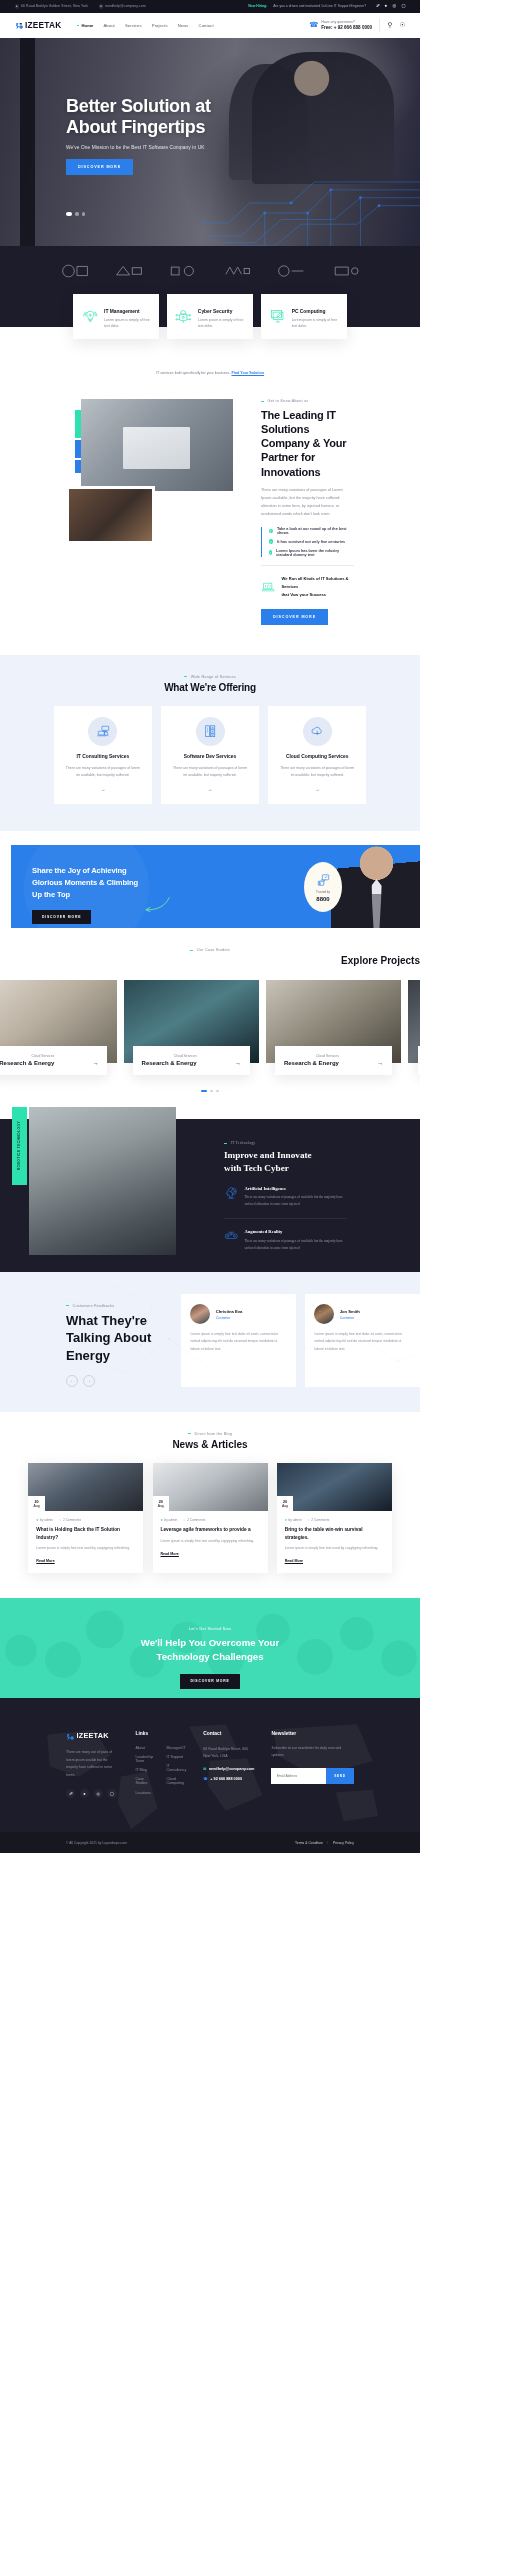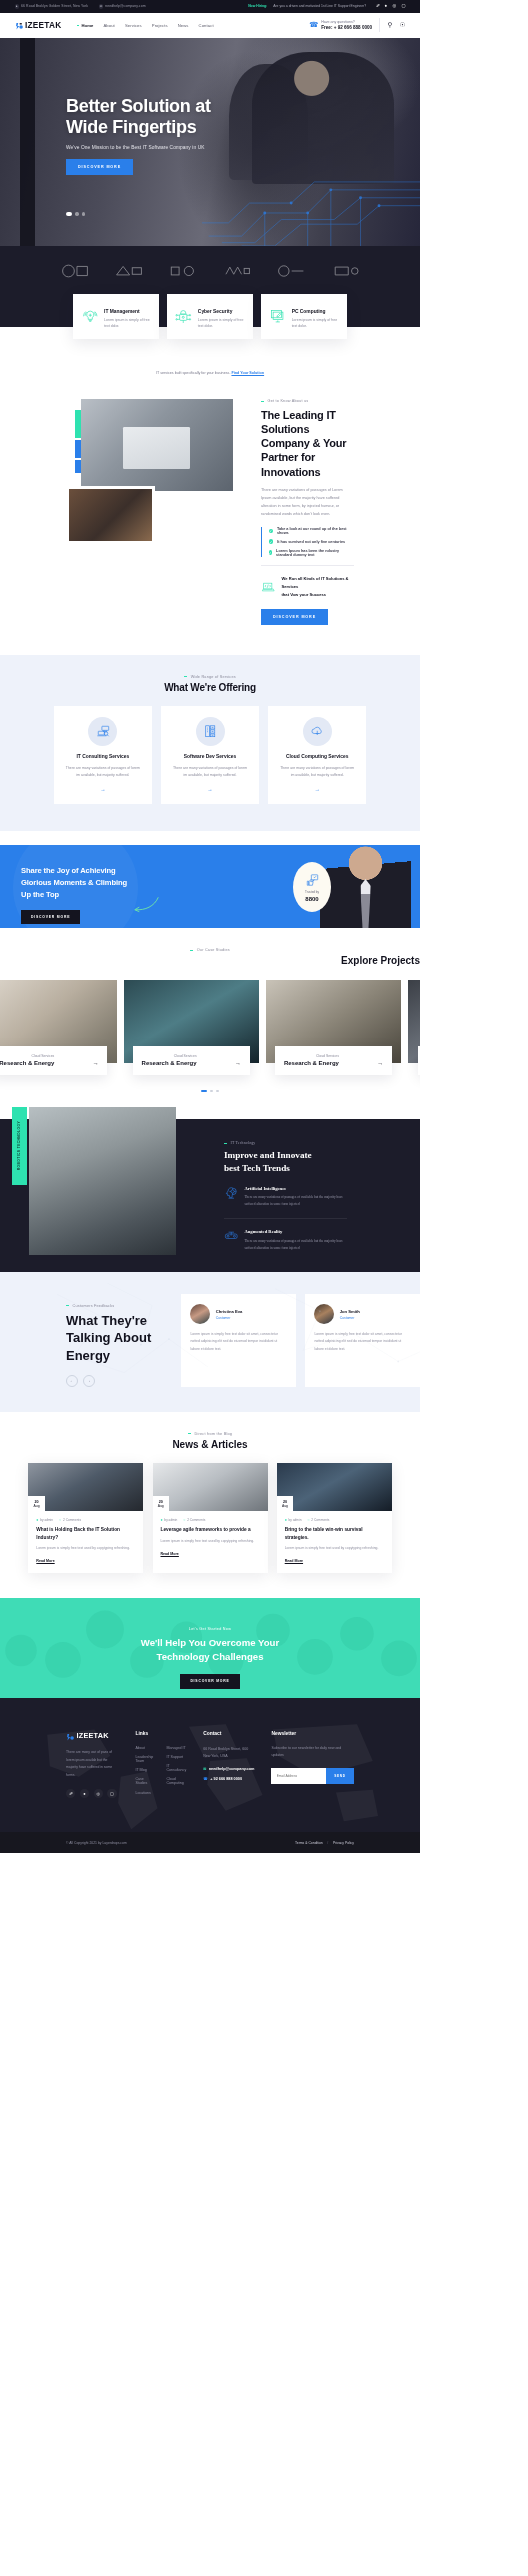--- a/index.html
+++ b/index.html
@@ -172,21 +172,21 @@
   .off-card { background: #fff; width: 98px; padding: 10.6px 10.6px 12px; text-align: center; }
   .off-ic {
     width: 29px; height: 29px; border-radius: 50%; background: #e3e9f5; margin: 0 auto;
     display: flex; align-items: center; justify-content: center; color: #2a7fea;
   }
   .off-t { font-size: 4.9px; font-weight: bold; color: #11111d; margin-top: 7.3px; line-height: 1.5; }
   .off-d { font-size: 3.5px; color: #8a8a9a; line-height: 2.05; margin-top: 4.6px; }
   .off-arrow { margin-top: 6.6px; font-size: 5.3px; color: #2a7fea; }
 
   
-  .bluecta-wrap { background: #fff; padding: 14.5px 0 0; }
+  .bluecta-wrap { background: #fff; padding: 14.5px 0 0; margin-left: 11px; }
   .bluecta {
     position: relative; margin: 0 auto; width: 423px; height: 83px; background: #2a7fea;
     overflow: hidden;
   }
   .bluecta .bc-circle {
     position: absolute; left: 13.2px; top: -20px; width: 125px; height: 125px;
     border-radius: 50%; background: rgba(255,255,255,.045);
   }
   .bc-inner { position: relative; z-index: 3; padding: 20px 0 0 21px; }
   .bc-h { font-size: 7.6px; font-weight: bold; color: #fff; line-height: 1.55; letter-spacing: -0.1px; }
@@ -449,21 +449,21 @@
           <circle cx="160" cy="115" r="2.2"></circle>
         <circle cx="195" cy="80" r="2.2"></circle>
           <circle cx="240" cy="92" r="2.2"></circle>
         <circle cx="268" cy="104" r="2.2"></circle>
           <circle cx="135" cy="100" r="2.2"></circle>
       </g>
     </svg>
     <div class="hero-inner">
       <h1 class="hero-h1">
         <span>Better Solution at</span><br>
-        <span>Wide Fingertips</span>
+        <span>About Fingertips</span>
       </h1>
       <div class="hero-sub">We've One Mission to be the Best IT Software Company in UK</div>
       <button class="btn-blue">DISCOVER MORE</button>
     </div>
     <div class="hero-dots">
       <i class="on"></i>
       <i></i>
       <i></i>
     </div>
   </div>
@@ -756,21 +756,21 @@
     <div class="tr-media">
       <div class="tr-photo"></div>
       <div class="tr-ribbon">
         <span>ROBOTICS TECHNOLOGY</span>
       </div>
     </div>
     <div class="tr-body">
       <div class="eyebrow">IT Technology</div>
       <h2 class="tr-h2">
         <span>Improve and Innovate</span><br>
-        <span>best Tech Trends</span>
+        <span>with Tech Cyber</span>
       </h2>
 
       <div class="tr-item">
         <span class="tr-ic">
           <svg width="14.5" height="14.5" viewBox="0 0 32 32" fill="none" stroke="#2a7fea" stroke-width="1.3">
             <path d="M20 5a7 7 0 0 1 0 14h-2v6h-6v-4H8v-4H5l4-6a7 7 0 0 1 11-6z"></path>
             <circle cx="19" cy="12" r="3.5"></circle>
               <path d="M19 8.5V5M19 15.5V19M15.5 12H12M22.5 12H26"></path>
             <path d="M10 27h12"></path>
           </svg>

